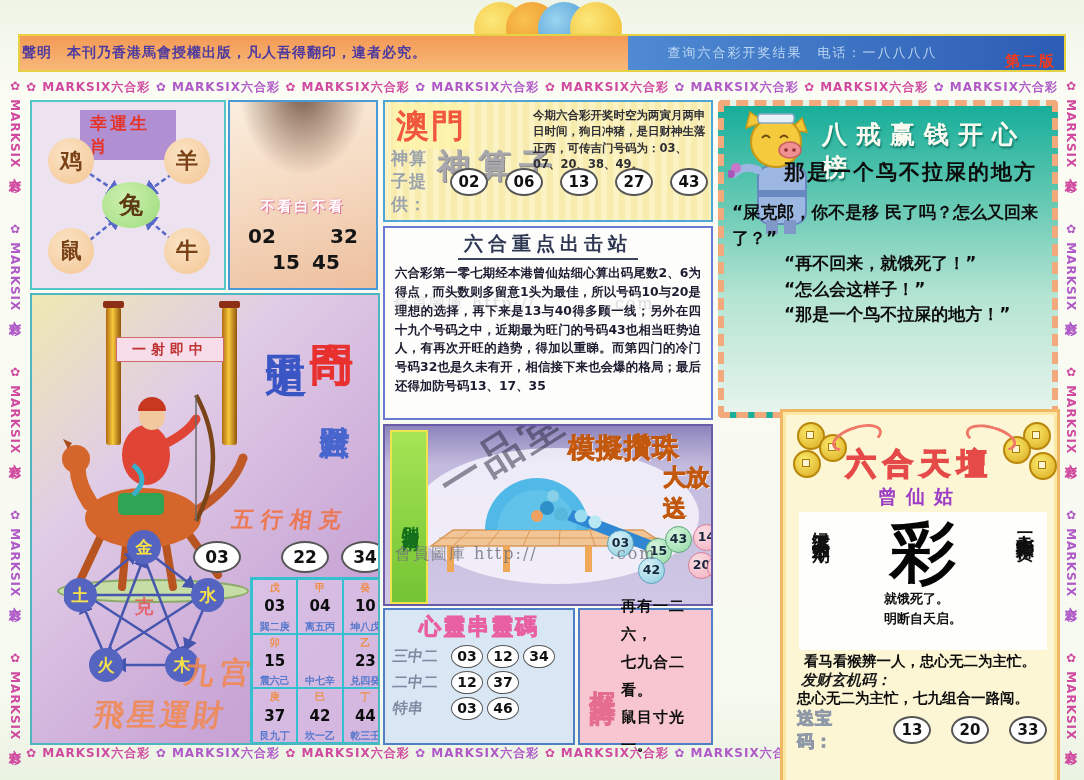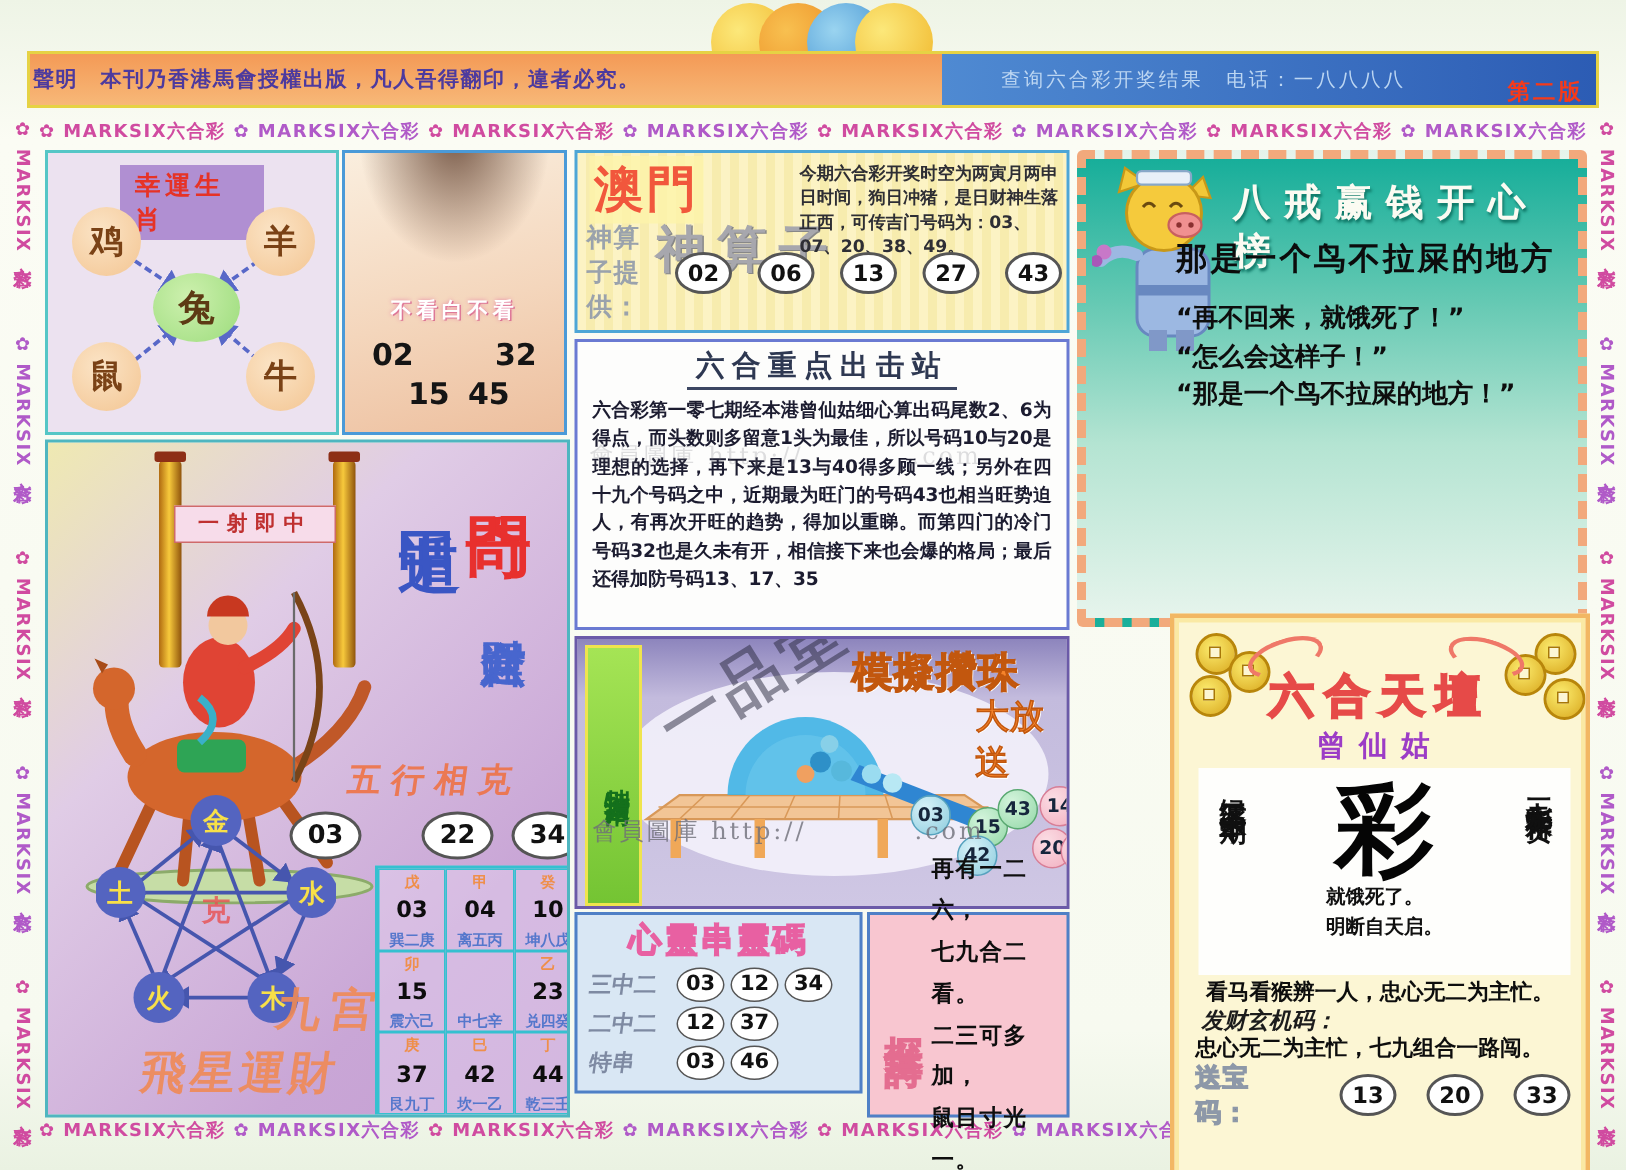--- a/index.html
+++ b/index.html
@@ -106,31 +106,31 @@
        background:linear-gradient(180deg,#8d85bd 0%,#c3bbdd 22%,#cfc7e4 100%);}
   .sim-ellipse{position:absolute;left:28px;top:22px;width:286px;height:136px;border-radius:50%;
        background:rgba(250,248,255,.78);}
   .sim-banner{position:absolute;left:5px;top:4px;width:34px;height:170px;background:linear-gradient(180deg,#a5e455,#74c433);
        border:2px solid #efe44e;color:#14701c;font-weight:bold;font-size:17px;text-align:center;
        writing-mode:vertical-rl;text-orientation:upright;letter-spacing:2px;line-height:30px;}
   .sim-stamp{position:absolute;left:48px;top:-2px;color:rgba(38,38,58,.5);font-weight:bold;font-size:42px;
        transform:rotate(-32deg);letter-spacing:4px;}
   .sim-title{position:absolute;left:183px;top:4px;color:#f5832a;font-weight:bold;font-size:27px;
        letter-spacing:1px;-webkit-text-stroke:1px #c2570e;text-shadow:1px 1px 0 #fff;}
-  .sim-sub{position:absolute;left:265px;top:36px;color:#f5832a;font-weight:normal;font-size:23px;
+  .sim-sub{position:absolute;left:278px;top:36px;color:#f5832a;font-weight:bold;font-size:23px;
        -webkit-text-stroke:1px #c2570e;text-shadow:1px 1px 0 #fff;}
   .ball{position:absolute;width:25px;height:25px;border-radius:50%;text-align:center;line-height:24px;
        font-weight:bold;font-size:12.5px;color:#16263c;}
   .ball.cyan{background:radial-gradient(circle at 35% 30%,#d8f2f8,#8cccde);border:1px solid #56a2be;}
   .ball.green{background:radial-gradient(circle at 35% 30%,#d4f4dc,#94d8a8);border:1px solid #58a870;}
   .ball.pink{background:radial-gradient(circle at 35% 30%,#fbdde4,#f2afc0);border:1px solid #d87e96;}
   .sim-wm{position:absolute;left:10px;top:118px;width:315px;}
 
   
-  .heart{left:383px;top:608px;width:192px;height:121px;background:#d9e7f4;border:2px solid #4f80c6;}
+  .heart{left:383px;top:608px;width:192px;height:137px;background:#d9e7f4;border:2px solid #4f80c6;}
   .heart-title{text-align:center;margin-top:2px;font-weight:bold;font-size:22px;letter-spacing:2px;
        color:#f9a6c6;-webkit-text-stroke:1px #e860a2;}
   .heart-row{display:flex;align-items:center;margin:3px 0 0 8px;}
   .heart-row .lbl{width:56px;color:#7e8aa2;font-weight:bold;font-size:15px;transform:skewX(-8deg);}
   .heart-row .pill{min-width:30px;height:21px;line-height:21px;font-size:14px;border-width:1.5px;margin:0 2px;}
   .poem{left:578px;top:608px;width:135px;height:137px;background:#f8c6d0;border:2px solid #4f80c6;
         display:flex;align-items:center;}
   .poem-title{writing-mode:vertical-rl;text-orientation:upright;color:#f48ba6;font-weight:bold;font-size:25px;
         -webkit-text-stroke:1px #e46d90;margin:0 2px 0 6px;letter-spacing:4px;}
   .poem-lines{font-size:15px;font-weight:bold;color:#0e0e0e;line-height:1.85;letter-spacing:1px;}
@@ -460,21 +460,20 @@
       <span class="pill">03</span>
       <span class="pill">46</span>
     </div>
   </div>
 
   <div class="box poem">
     <div class="poem-title">探世詩</div>
     <div class="poem-lines">
       <div>再有一二六，</div>
       <div>七九合二看。</div>
-      <div>二三可多加，</div>
       <div>鼠目寸光一。</div>
     </div>
   </div>
 
   <div class="box pig">
     <svg style="position:absolute;left:4px;top:2px;" width="92" height="130" viewBox="0 0 92 130">
       <rect x="30" y="58" width="48" height="58" rx="12" fill="#9cb8e2" stroke="#6888c0" stroke-width="2"></rect>
       <rect x="30" y="82" width="48" height="7" fill="#6888c0"></rect>
       <path d="M22,4 l14,10 l-18,6 z" fill="#f2c838" stroke="#c89818" stroke-width="1.5"></path>
       <path d="M74,10 l-12,12 l17,2 z" fill="#f2c838" stroke="#c89818" stroke-width="1.5"></path>
@@ -487,20 +486,21 @@
         <circle cx="66" cy="42" r="1.8" fill="#8a3030"></circle>
       <path d="M6,66 q10,-10 24,-4" stroke="#9cb8e2" stroke-width="8" fill="none" stroke-linecap="round"></path>
       <circle cx="8" cy="60" r="5" fill="#c878c8"></circle>
         <circle cx="3" cy="66" r="4" fill="#a858b8"></circle>
       <rect x="38" y="112" width="12" height="14" fill="#8098c8"></rect>
         <rect x="56" y="112" width="12" height="14" fill="#8098c8"></rect>
     </svg>
     <div class="pig-title">八戒赢钱开心榜</div>
     <div class="pig-sub">那是一个鸟不拉屎的地方</div>
     <div class="pig-dlg">
+      <div>“屎克郎，你不是移 民了吗？怎么又回来了？”</div>
       <div class="indent">“再不回来，就饿死了！”</div>
       <div class="indent">“怎么会这样子！”</div>
       <div class="indent">“那是一个鸟不拉屎的地方！”</div>
     </div>
   </div>
 
   <div class="box tiantan">
     <div class="coin" style="left:14px;top:10px;"></div>
     <div class="coin" style="left:36px;top:22px;"></div>
     <div class="coin" style="left:10px;top:38px;"></div>

